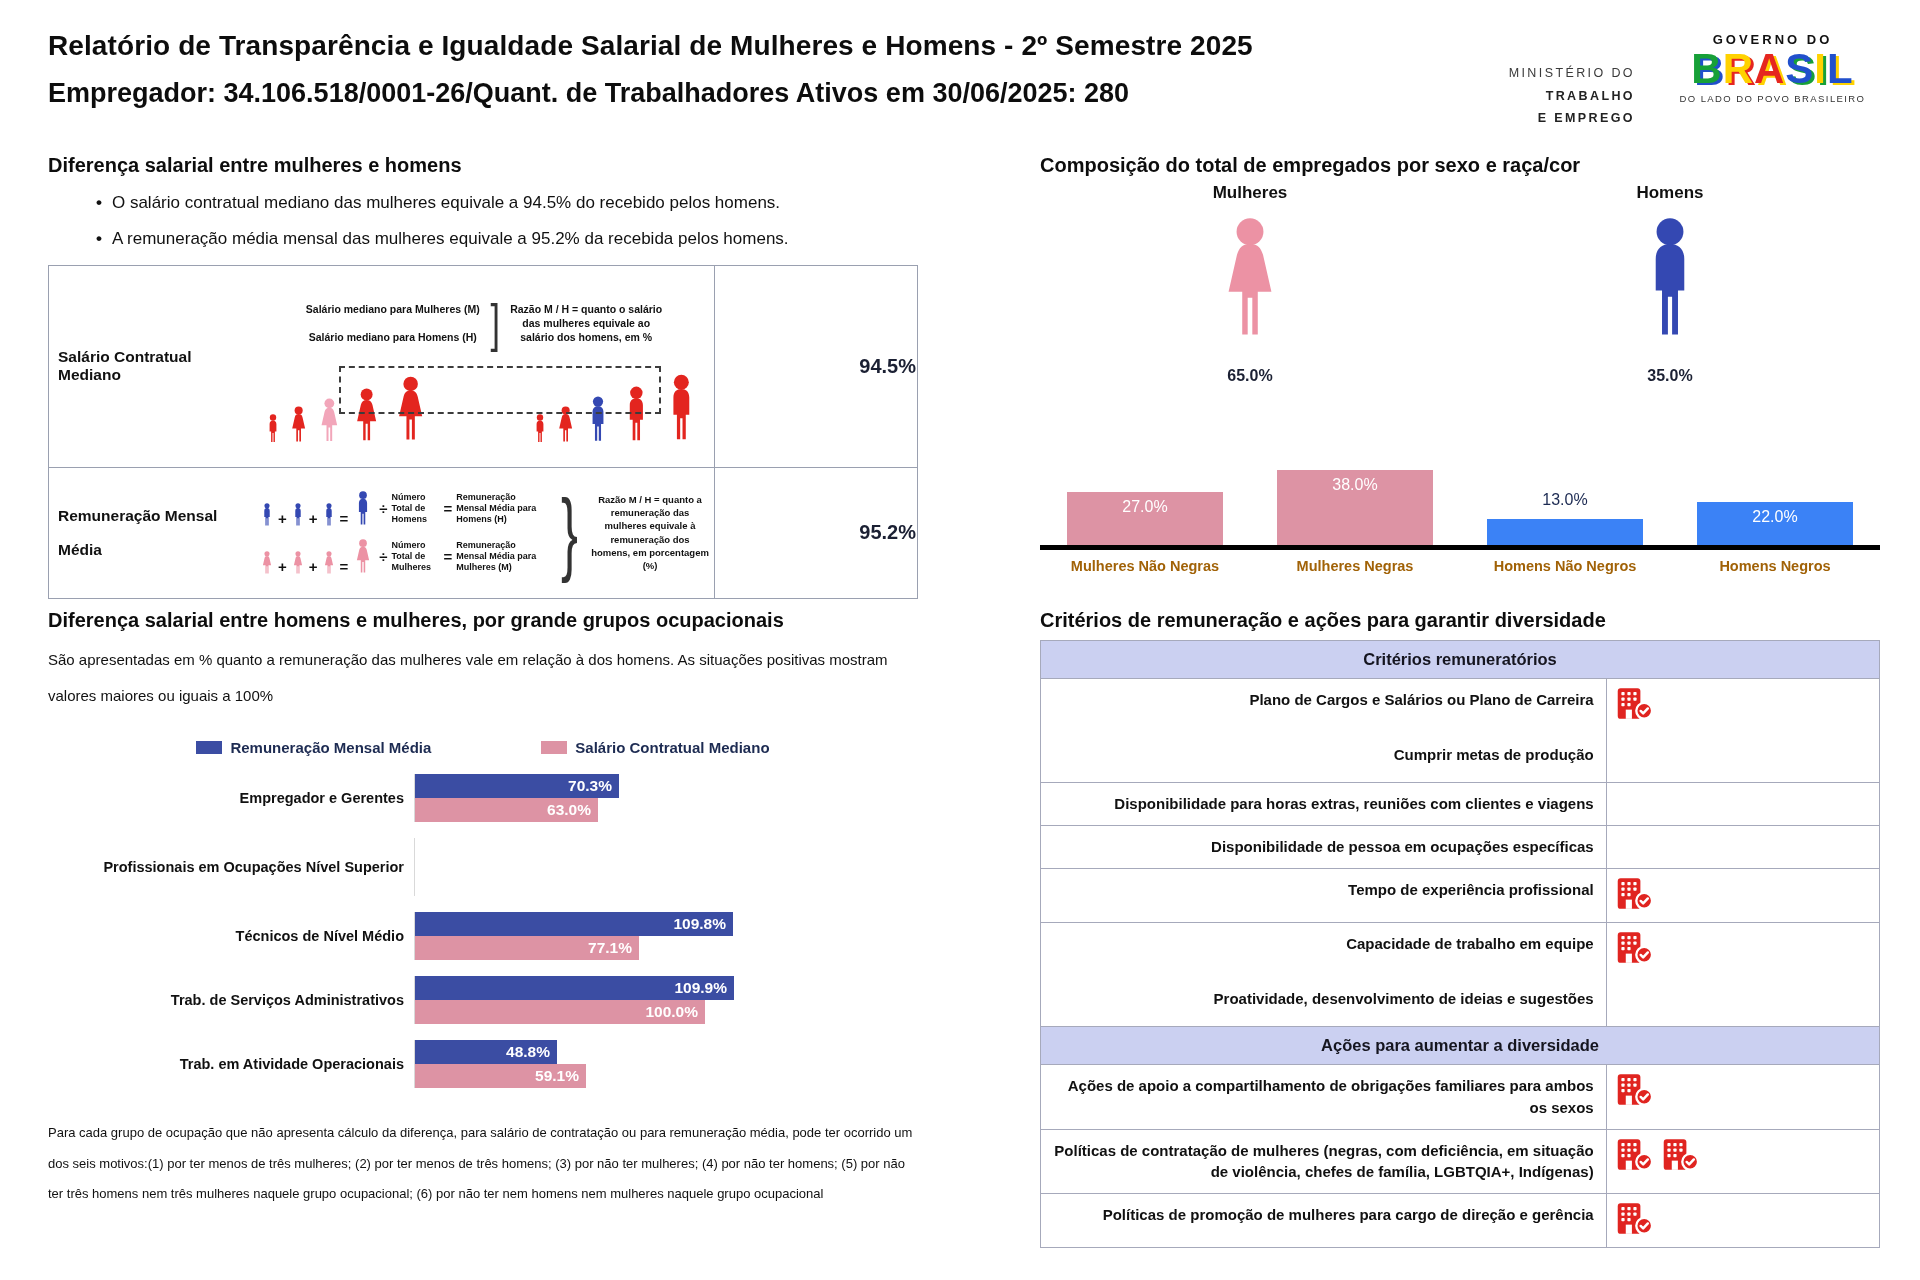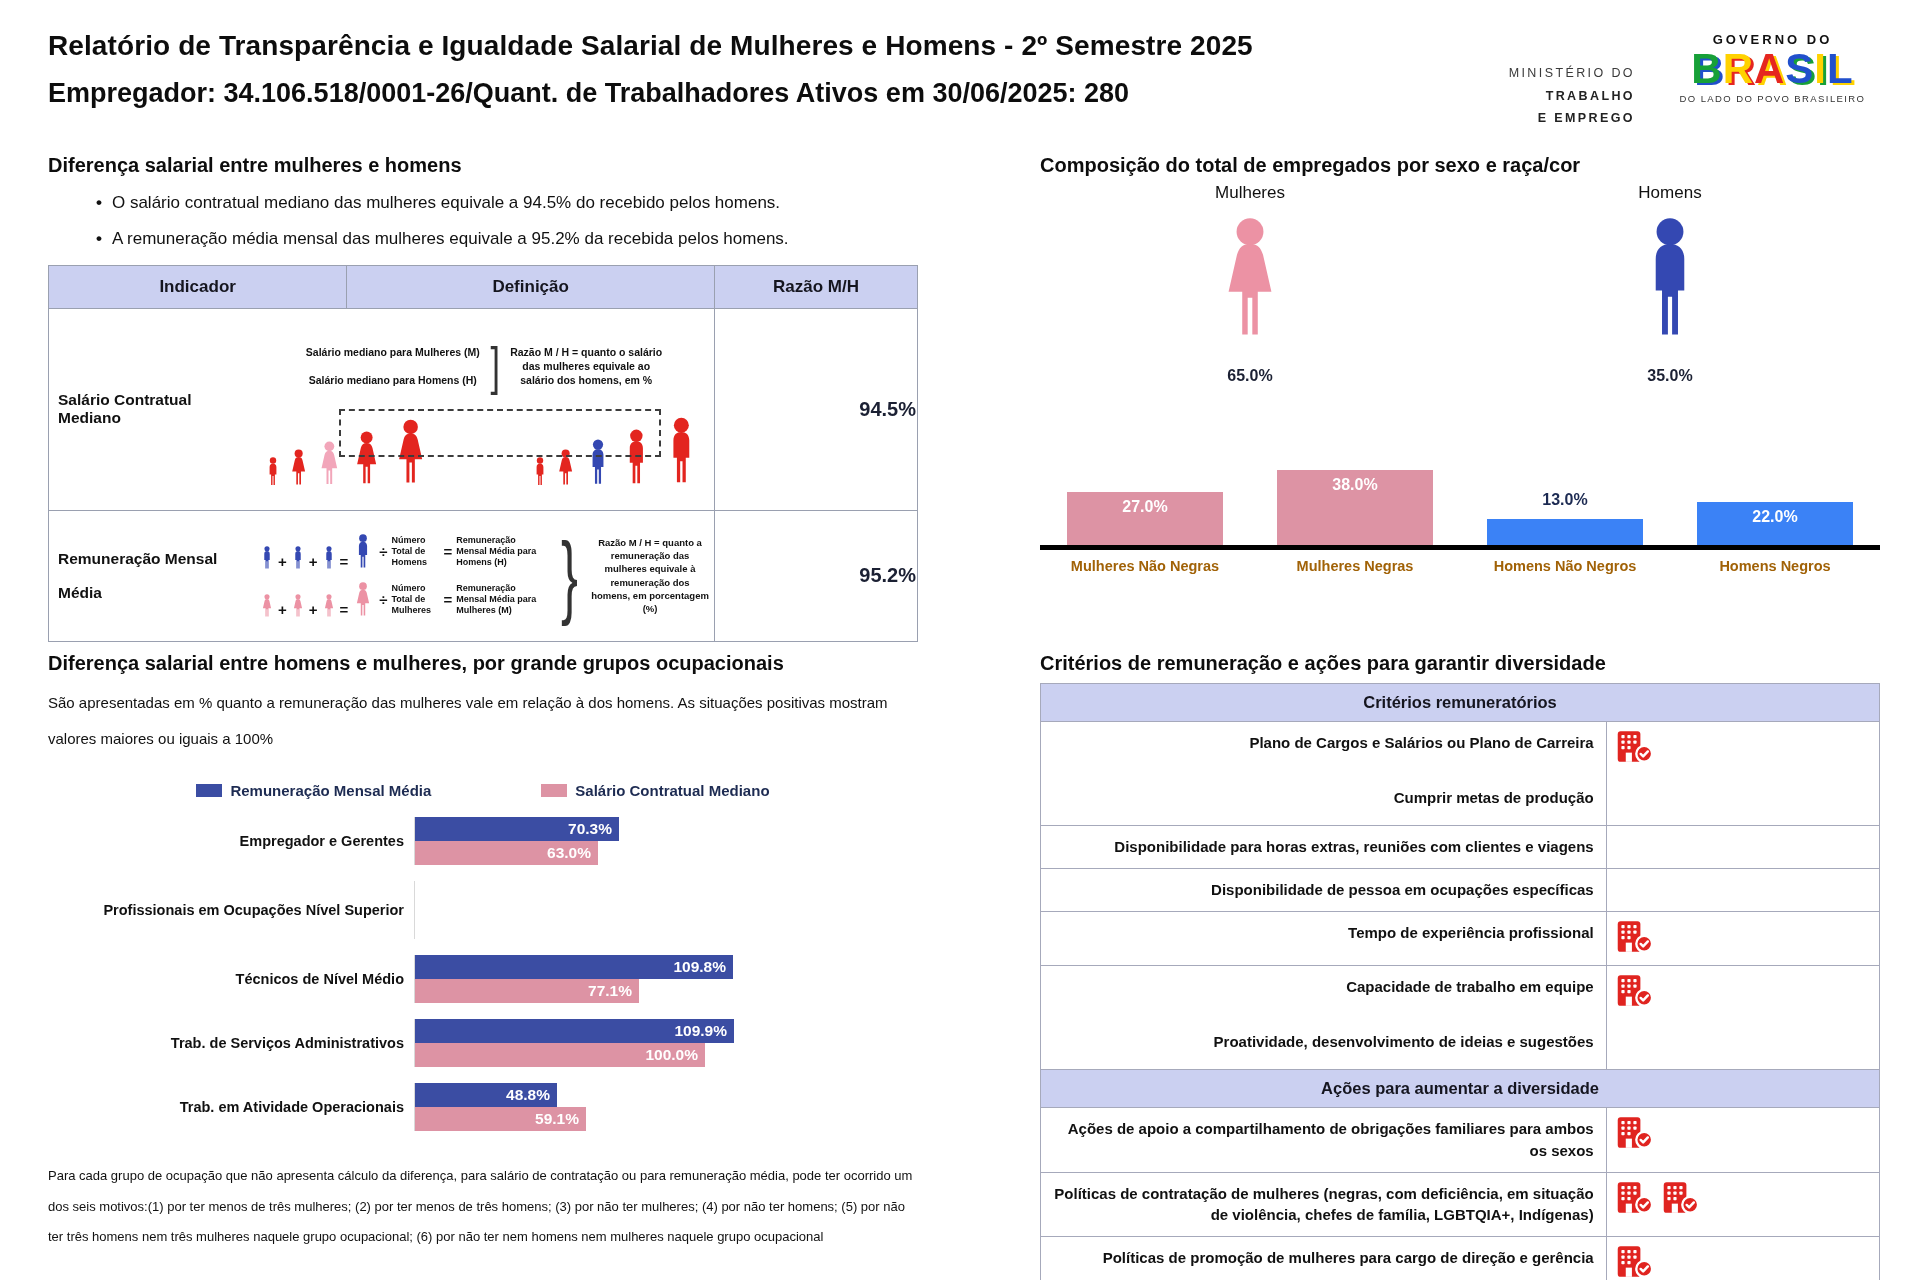--- a/index.html
+++ b/index.html
@@ -52,30 +52,30 @@
   .op{font-weight:bold;font-size:15px;padding:0 1px;}
   .ftext{font-size:9px;font-weight:bold;line-height:1.25;}
   .ftext.divisor{width:48px;}
   .ftext.result{width:92px;}
   .brace2{font-size:92px;font-weight:100;color:#333;transform:scaleX(.55);line-height:.8;}
   .def2-note{width:118px;font-size:9.5px;font-weight:bold;text-align:center;line-height:1.4;}
 
   
   .comp-figures{display:flex;margin-top:6px;}
   .fig-block{width:50%;display:flex;flex-direction:column;align-items:center;}
-  .fig-label{font-size:17px;font-weight:normal;}
+  .fig-label{font-size:17px;font-weight:bold;}
   .fig-svg{margin-top:12px;height:128px;display:flex;align-items:flex-end;}
   .fig-pct{margin-top:24px;font-size:16px;font-weight:bold;color:#1b2033;}
   .comp-chart{margin-top:78px;}
   .comp-bars{display:flex;align-items:flex-end;height:82px;border-bottom:5px solid #000;}
   .comp-slot{flex:1;display:flex;justify-content:center;}
   .comp-bar{width:156px;position:relative;}
   .comp-bar.pink{background:#dd93a4;}
   .comp-bar.blue{background:#3b82f6;}
-  .comp-val{position:absolute;top:6px;left:0;width:100%;text-align:center;color:#fff;font-weight:bold;font-size:16px;}
+  .comp-val{position:absolute;top:6px;left:0;width:100%;text-align:center;color:#fff;font-weight:normal;font-size:16px;}
   .comp-val.outside{top:-28px;color:#1c2a52;}
   .comp-labels{display:flex;margin-top:8px;}
   .comp-label{flex:1;text-align:center;font-weight:bold;font-size:14.5px;color:#a16207;}
 
   
   .occ-sub{font-size:15px;line-height:2.45;margin:10px 0 0;max-width:884px;}
   .legend{display:flex;justify-content:center;gap:110px;margin:24px 0 18px;}
   .legend-item{display:flex;align-items:center;gap:8px;font-size:15px;font-weight:bold;color:#1d2b52;}
   .swatch{width:26px;height:13px;display:inline-block;}
   .occ-rows{margin-top:6px;}
@@ -140,25 +140,20 @@
             <span>A remuneração média mensal das mulheres equivale a 95.2% da recebida pelos homens.</span>
           </div>
       </div>
       <table class="ind">
         <colgroup>
             <col style="width:292px">
             <col style="width:360px">
             <col style="width:218px">
           </colgroup>
         <tbody>
-            <tr>
-          <th>Indicador</th>
-          <th>Definição</th>
-          <th>Razão M/H</th>
-        </tr>
         <tr class="r1">
           <td colspan="2">
             <div class="body-cell">
               <div class="ind-name">
                     <span>Salário Contratual Mediano</span>
                   </div>
               <div class="diagram">
                 <div class="def1-top">
                   <div class="def1-lines">
                     <span>Salário mediano para Mulheres (M)</span>

